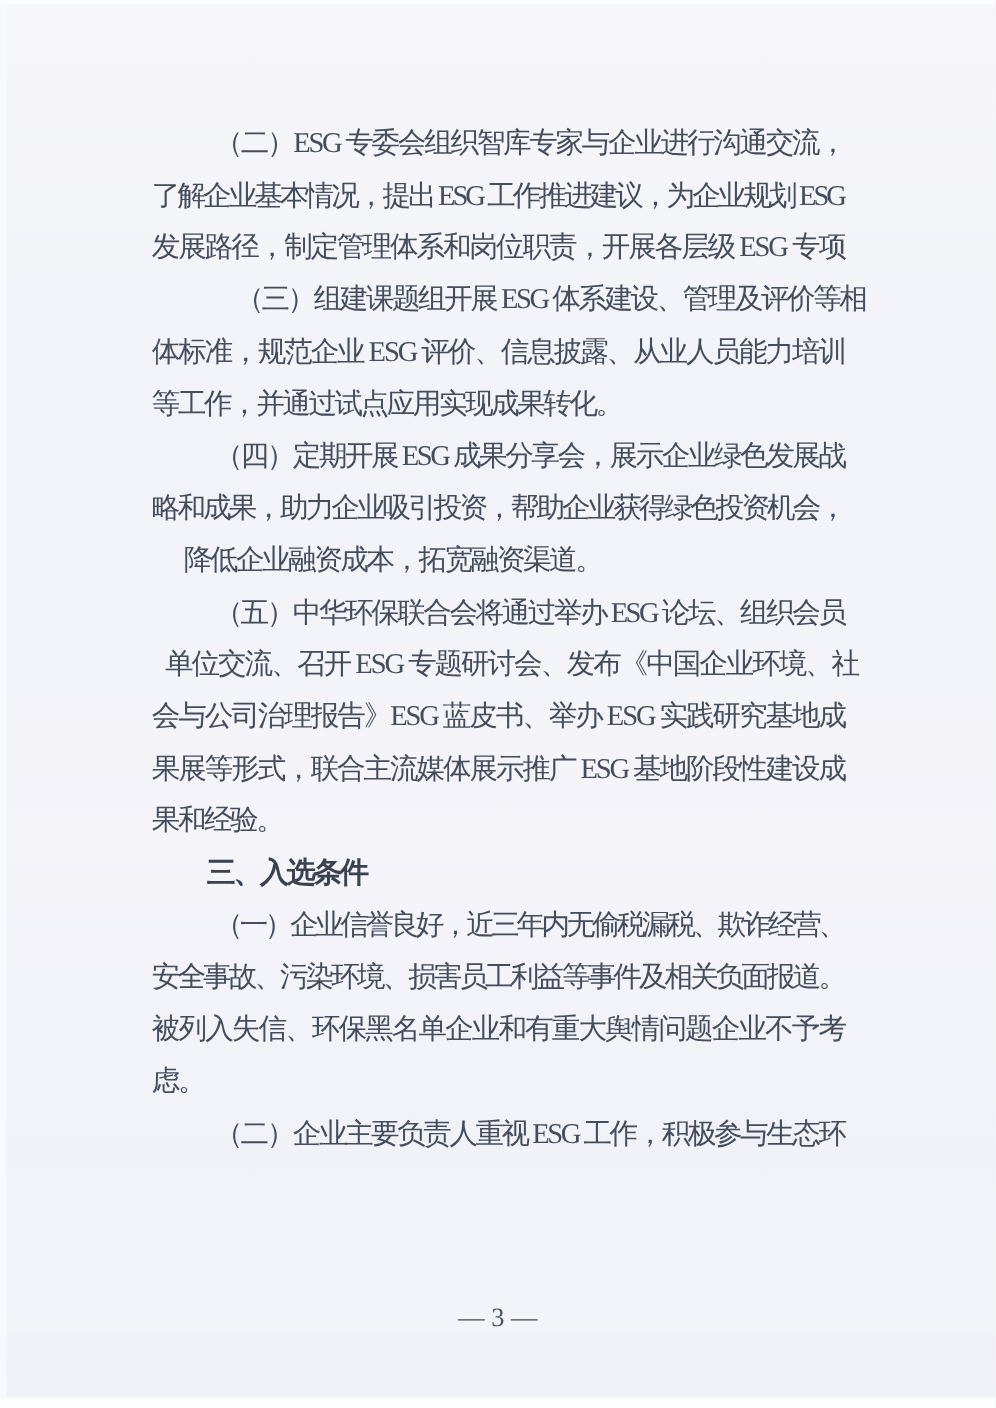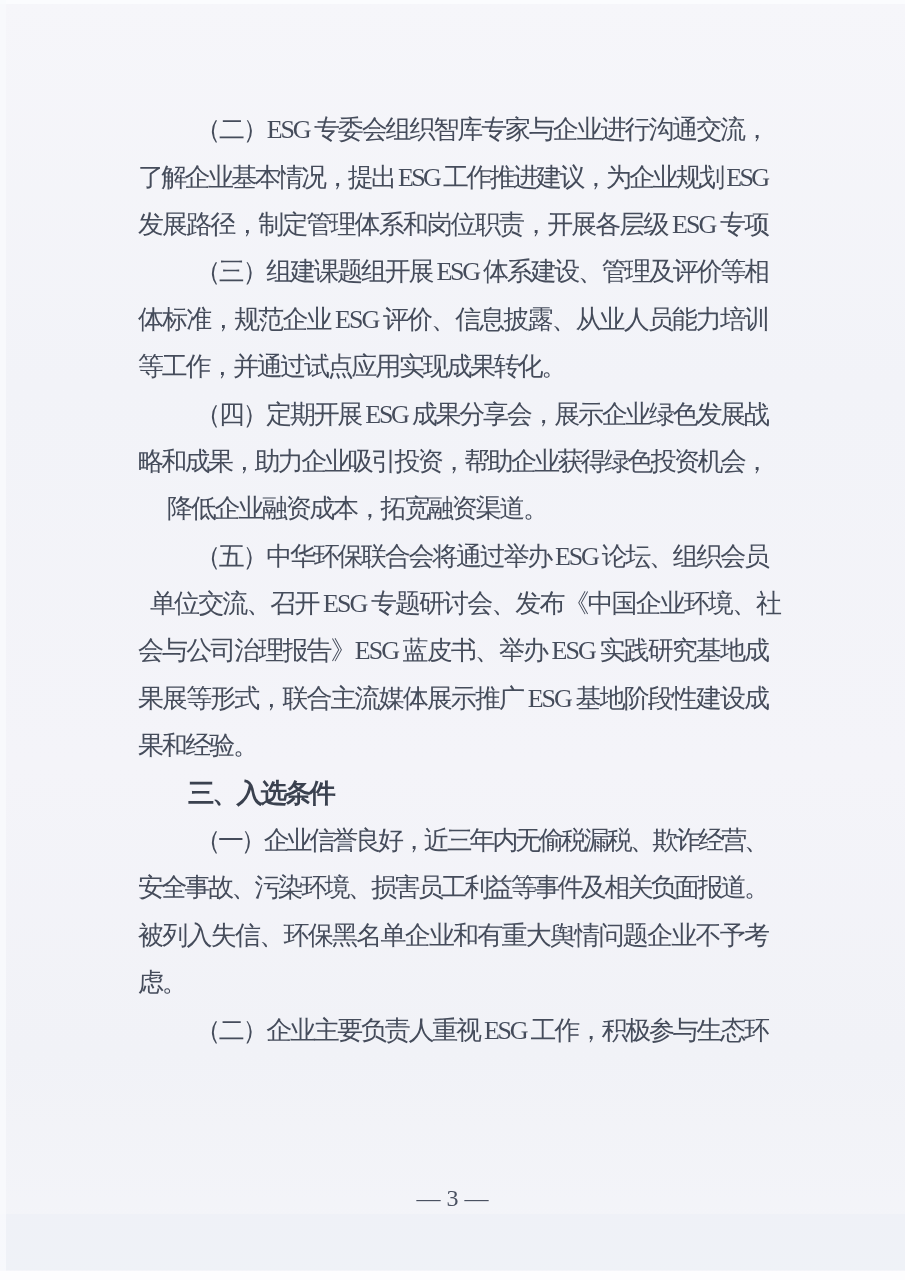--- a/index.html
+++ b/index.html
@@ -53,21 +53,21 @@
   <div class="scan-edge-top"></div>
   <div class="scan-edge-left"></div>
 
   <div class="text-block">
       <div>
         <div class="line indent"><span style="letter-spacing: -2.105px;">（二）ESG 专委会组织智库专家与企业进行沟通交流，</span></div>
         <div class="line"><span style="letter-spacing: -2.70161px;">了解企业基本情况，提出 ESG 工作推进建议，为企业规划 ESG</span></div>
         <div class="line"><span style="letter-spacing: -1.93304px;">发展路径，制定管理体系和岗位职责，开展各层级 ESG 专项</span></div>
       </div>
       <div>
-        <div class="line indent"><span style="letter-spacing: -2.27404px;">（三）组建课题组开展 ESG 体系建设、管理及评价等相</span></div>
+        <div class="line indent"><span style="letter-spacing: -2.27404px; margin-left: 19px;">（三）组建课题组开展 ESG 体系建设、管理及评价等相</span></div>
         <div class="line"><span style="letter-spacing: -1.93304px;">体标准，规范企业 ESG 评价、信息披露、从业人员能力培训</span></div>
         <div class="line"><span style="letter-spacing: -2.27404px;">等工作，并通过试点应用实现成果转化。</span></div>
       </div>
       <div>
         <div class="line indent"><span style="letter-spacing: -2.27404px;">（四）定期开展 ESG 成果分享会，展示企业绿色发展战</span></div>
         <div class="line"><span style="letter-spacing: -2.69231px;">略和成果，助力企业吸引投资，帮助企业获得绿色投资机会，</span></div>
         <div class="line"><span style="letter-spacing: -2.27404px; margin-left: 29px;">降低企业融资成本，拓宽融资渠道。</span></div>
       </div>
       <div>
         <div class="line indent"><span style="letter-spacing: -2.27404px;">（五）中华环保联合会将通过举办 ESG 论坛、组织会员</span></div>

